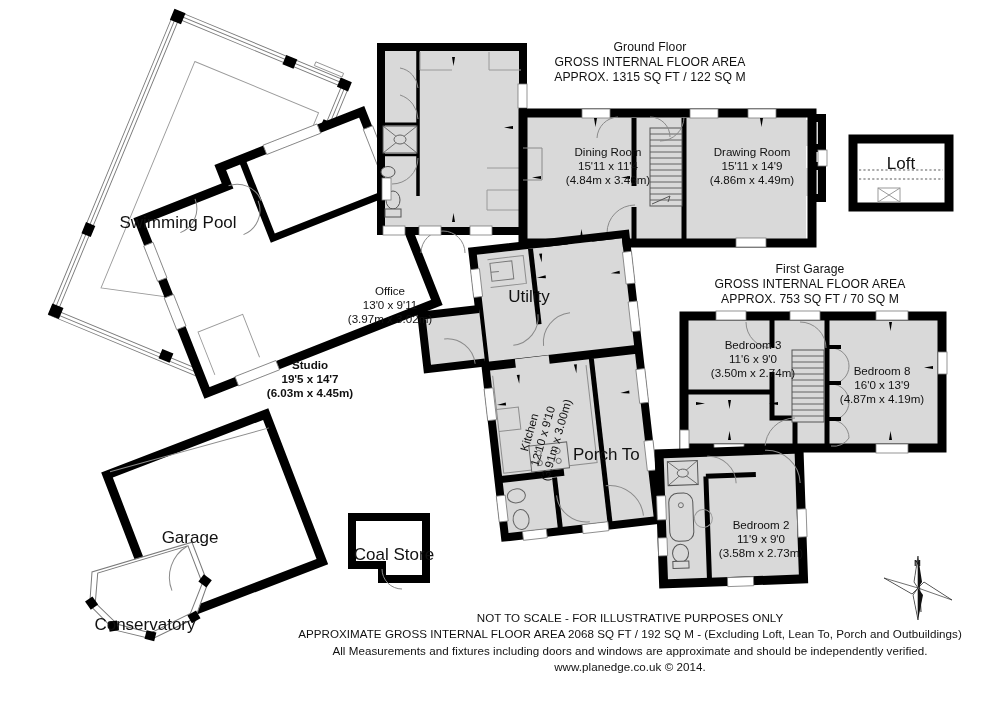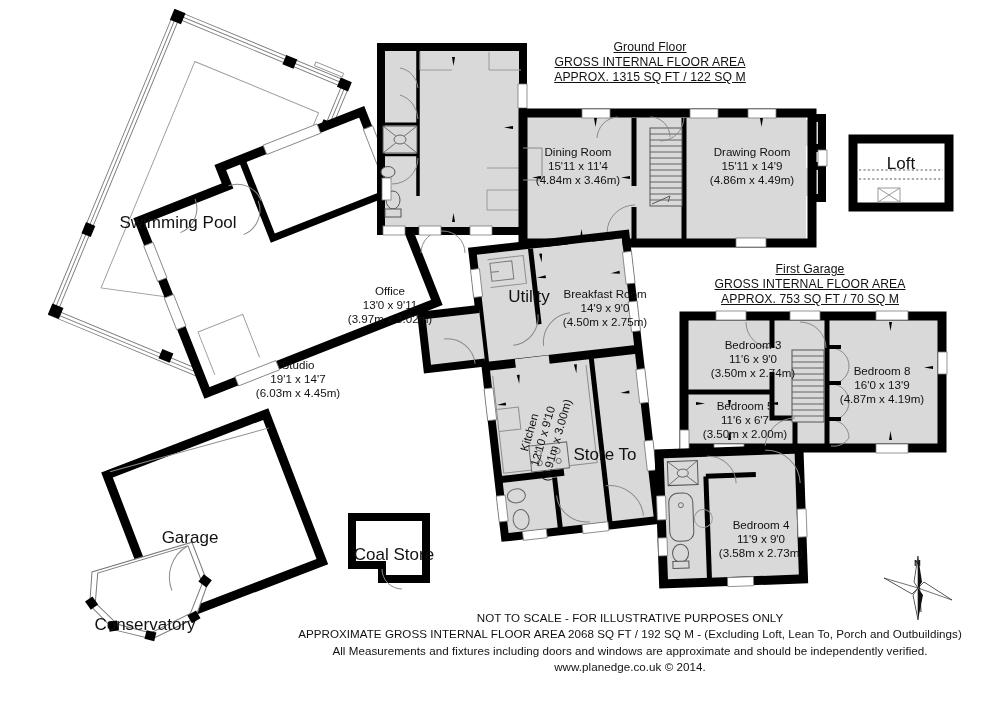--- a/index.html
+++ b/index.html
@@ -30,21 +30,20 @@
     position: absolute;
     text-align: center;
     white-space: nowrap;
     line-height: 1.22;
     color: #111111;
     pointer-events: none;
   }
   .heading {
     font-size: 12.2px;
     letter-spacing: 0.1px;
-    text-decoration: underline;
   }
   .heading .hl1 { display:block; }
   .heading .hl2 { display:block; }
   .heading .hl3 { display:block; }
 
   .roomlabel {
     font-size: 11.6px;
   }
   .roomlabel .rname { display: block; }
   .roomlabel .rdim  { display: block; }
@@ -492,81 +491,71 @@
 
   <div class="txt heading" style="left:700px; top:262px; width:220px;">
     <span class="hl1">First Garage</span>
     <span class="hl2">GROSS INTERNAL FLOOR AREA</span>
     <span class="hl3">APPROX. 753 SQ FT / 70 SQ M</span>
   </div>
 
   <div class="txt plainlabel" style="left:861px; top:154px; width:80px;">Loft</div>
 
 
-  <div class="txt roomlabel" style="left:519px; top:145px; width:118px;">
+  <div class="txt roomlabel" style="left:519px; top:145px; width:118px;padding-left:30px;">
     <span class="rname">Dining Room</span>
     <span class="rdim">15'11 x 11'4</span>
     <span class="rdim2">(4.84m x 3.46m)</span>
   </div>
 
   <div class="txt roomlabel" style="left:690px; top:145px; width:124px;">
     <span class="rname">Drawing Room</span>
     <span class="rdim">15'11 x 14'9</span>
     <span class="rdim2">(4.86m x 4.49m)</span>
   </div>
 
   <div class="txt plainlabel" style="left:500px; top:287px; width:58px;">Utility</div>
 
-  <div class="txt roomlabel" style="left:551px; top:287px; width:108px;">
-    <span class="rname">Breakfast Room</span>
-    <span class="rdim">14'9 x 9'0</span>
-    <span class="rdim2">(4.50m x 2.75m)</span>
-  </div>
 
   <div class="txt roomlabel rot-kitchen" style="left:479px; top:415px; width:128px;">
     <span class="rname">Kitchen</span>
     <span class="rdim">12'10 x 9'10</span>
     <span class="rdim2">(3.91m x 3.00m)</span>
   </div>
 
-  <div class="txt plainlabel" style="left:573px; top:445px; width:64px;">Store To</div>
+  <div class="txt plainlabel" style="left:573px; top:445px; width:64px;">Porch To</div>
 
   <div class="txt roomlabel" style="left:694px; top:338px; width:118px;">
     <span class="rname">Bedroom 3</span>
     <span class="rdim">11'6 x 9'0</span>
     <span class="rdim2">(3.50m x 2.74m)</span>
   </div>
 
-  <div class="txt roomlabel" style="left:688px; top:399px; width:114px;">
-    <span class="rname">Bedroom 5</span>
-    <span class="rdim">11'6 x 6'7</span>
-    <span class="rdim2">(3.50m x 2.00m)</span>
-  </div>
 
   <div class="txt roomlabel" style="left:818px; top:364px; width:128px;">
     <span class="rname">Bedroom 8</span>
     <span class="rdim">16'0 x 13'9</span>
     <span class="rdim2">(4.87m x 4.19m)</span>
   </div>
 
   <div class="txt roomlabel" style="left:702px; top:518px; width:118px;">
-    <span class="rname">Bedroom 4</span>
+    <span class="rname">Bedroom 2</span>
     <span class="rdim">11'9 x 9'0</span>
     <span class="rdim2">(3.58m x 2.73m)</span>
   </div>
 
   <div class="txt roomlabel" style="left:329px; top:284px; width:122px;">
     <span class="rname">Office</span>
     <span class="rdim">13'0 x 9'11</span>
     <span class="rdim2">(3.97m x 3.02m)</span>
   </div>
 
-  <div class="txt roomlabel" style="left:234px; top:358px; width:128px;">
+  <div class="txt roomlabel" style="left:246px; top:358px; width:128px;font-weight:bold;">
     <span class="rname">Studio</span>
-    <span class="rdim">19'1 x 14'7</span>
+    <span class="rdim">19'5 x 14'7</span>
     <span class="rdim2">(6.03m x 4.45m)</span>
   </div>
 
   <div class="txt plainlabel" style="left:88px; top:213px; width:180px;">Swimming Pool</div>
 
   <div class="txt plainlabel" style="left:130px; top:504px; width:120px;margin-top:24px;">Garage</div>
 
   <div class="txt plainlabel" style="left:85px; top:615px; width:120px;">Conservatory</div>
 
   <div class="txt plainlabel" style="left:347px; top:545px; width:94px;">Coal Store</div>

